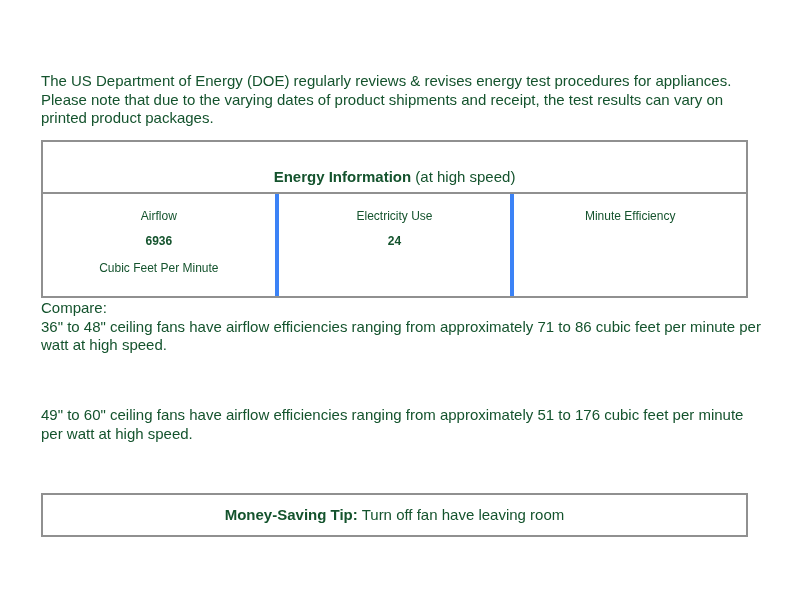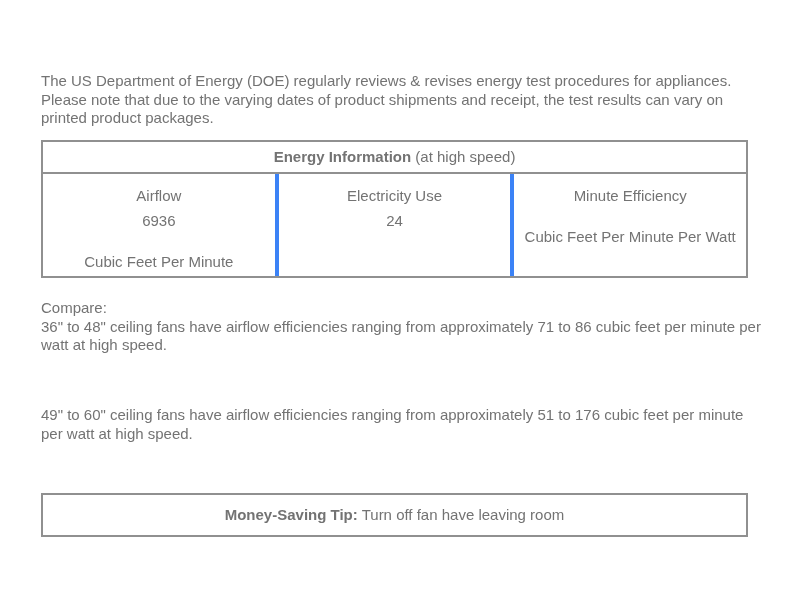--- a/index.html
+++ b/index.html
@@ -6,21 +6,21 @@
     margin: 0;
     padding: 0;
     background: #ffffff;
   }
   .page {
     position: relative;
     width: 800px;
     height: 600px;
     background: #ffffff;
     font-family: "Liberation Sans", sans-serif;
-    color: #737373;
+    color: #14532d;
     overflow: hidden;
   }
   .intro {
     position: absolute;
     left: 41px;
     top: 57px;
     width: 725px;
     font-size: 15px;
     line-height: 18.5px;
   }
@@ -31,49 +31,50 @@
     width: 707px;
     box-sizing: border-box;
     border: 2px solid #909090;
   }
   .info-table-header {
     height: 30px;
     line-height: 30px;
     text-align: center;
     border-bottom: 2px solid #909090;
     font-size: 15px;
+    margin-top: 20px;
   }
   .info-table-header .title-bold {
     font-weight: bold;
   }
   .info-table-body {
     display: flex;
     height: 102px;
   }
   .info-col {
     flex: 1 1 0;
     box-sizing: border-box;
     text-align: center;
     padding-top: 13px;
-    font-size: 15px;
+    font-size: 12px;
   }
   .info-col + .info-col {
     border-left: 4px solid #3b82f6;
   }
   .cell-label {
     line-height: 18px;
   }
   .cell-value {
-    font-weight: normal;
+    font-weight: bold;
     line-height: 18px;
     margin-top: 7px;
   }
   .cell-unit {
     line-height: 17px;
-    margin-top: 23px;
+    margin-top: 10px;
     white-space: pre-line;
   }
   .compare-block {
     position: absolute;
     left: 41px;
     top: 299px;
     width: 725px;
     font-size: 15px;
     line-height: 18.5px;
   }
@@ -121,21 +122,20 @@
         <div class="cell-unit">Cubic Feet Per Minute</div>
       </div>
 
       <div class="info-col">
         <div class="cell-label">Electricity Use</div>
         <div class="cell-value">24</div>
       </div>
 
       <div class="info-col">
         <div class="cell-label">Minute Efficiency</div>
-        <div class="cell-unit">Cubic Feet Per Minute Per Watt</div>
       </div>
 
     </div>
   </div>
 
   <div class="compare-block">
     <div>Compare:</div>
     <div>36" to 48" ceiling fans have airflow efficiencies ranging from approximately 71 to 86 cubic feet per minute per watt at high speed.</div>
   </div>
 

